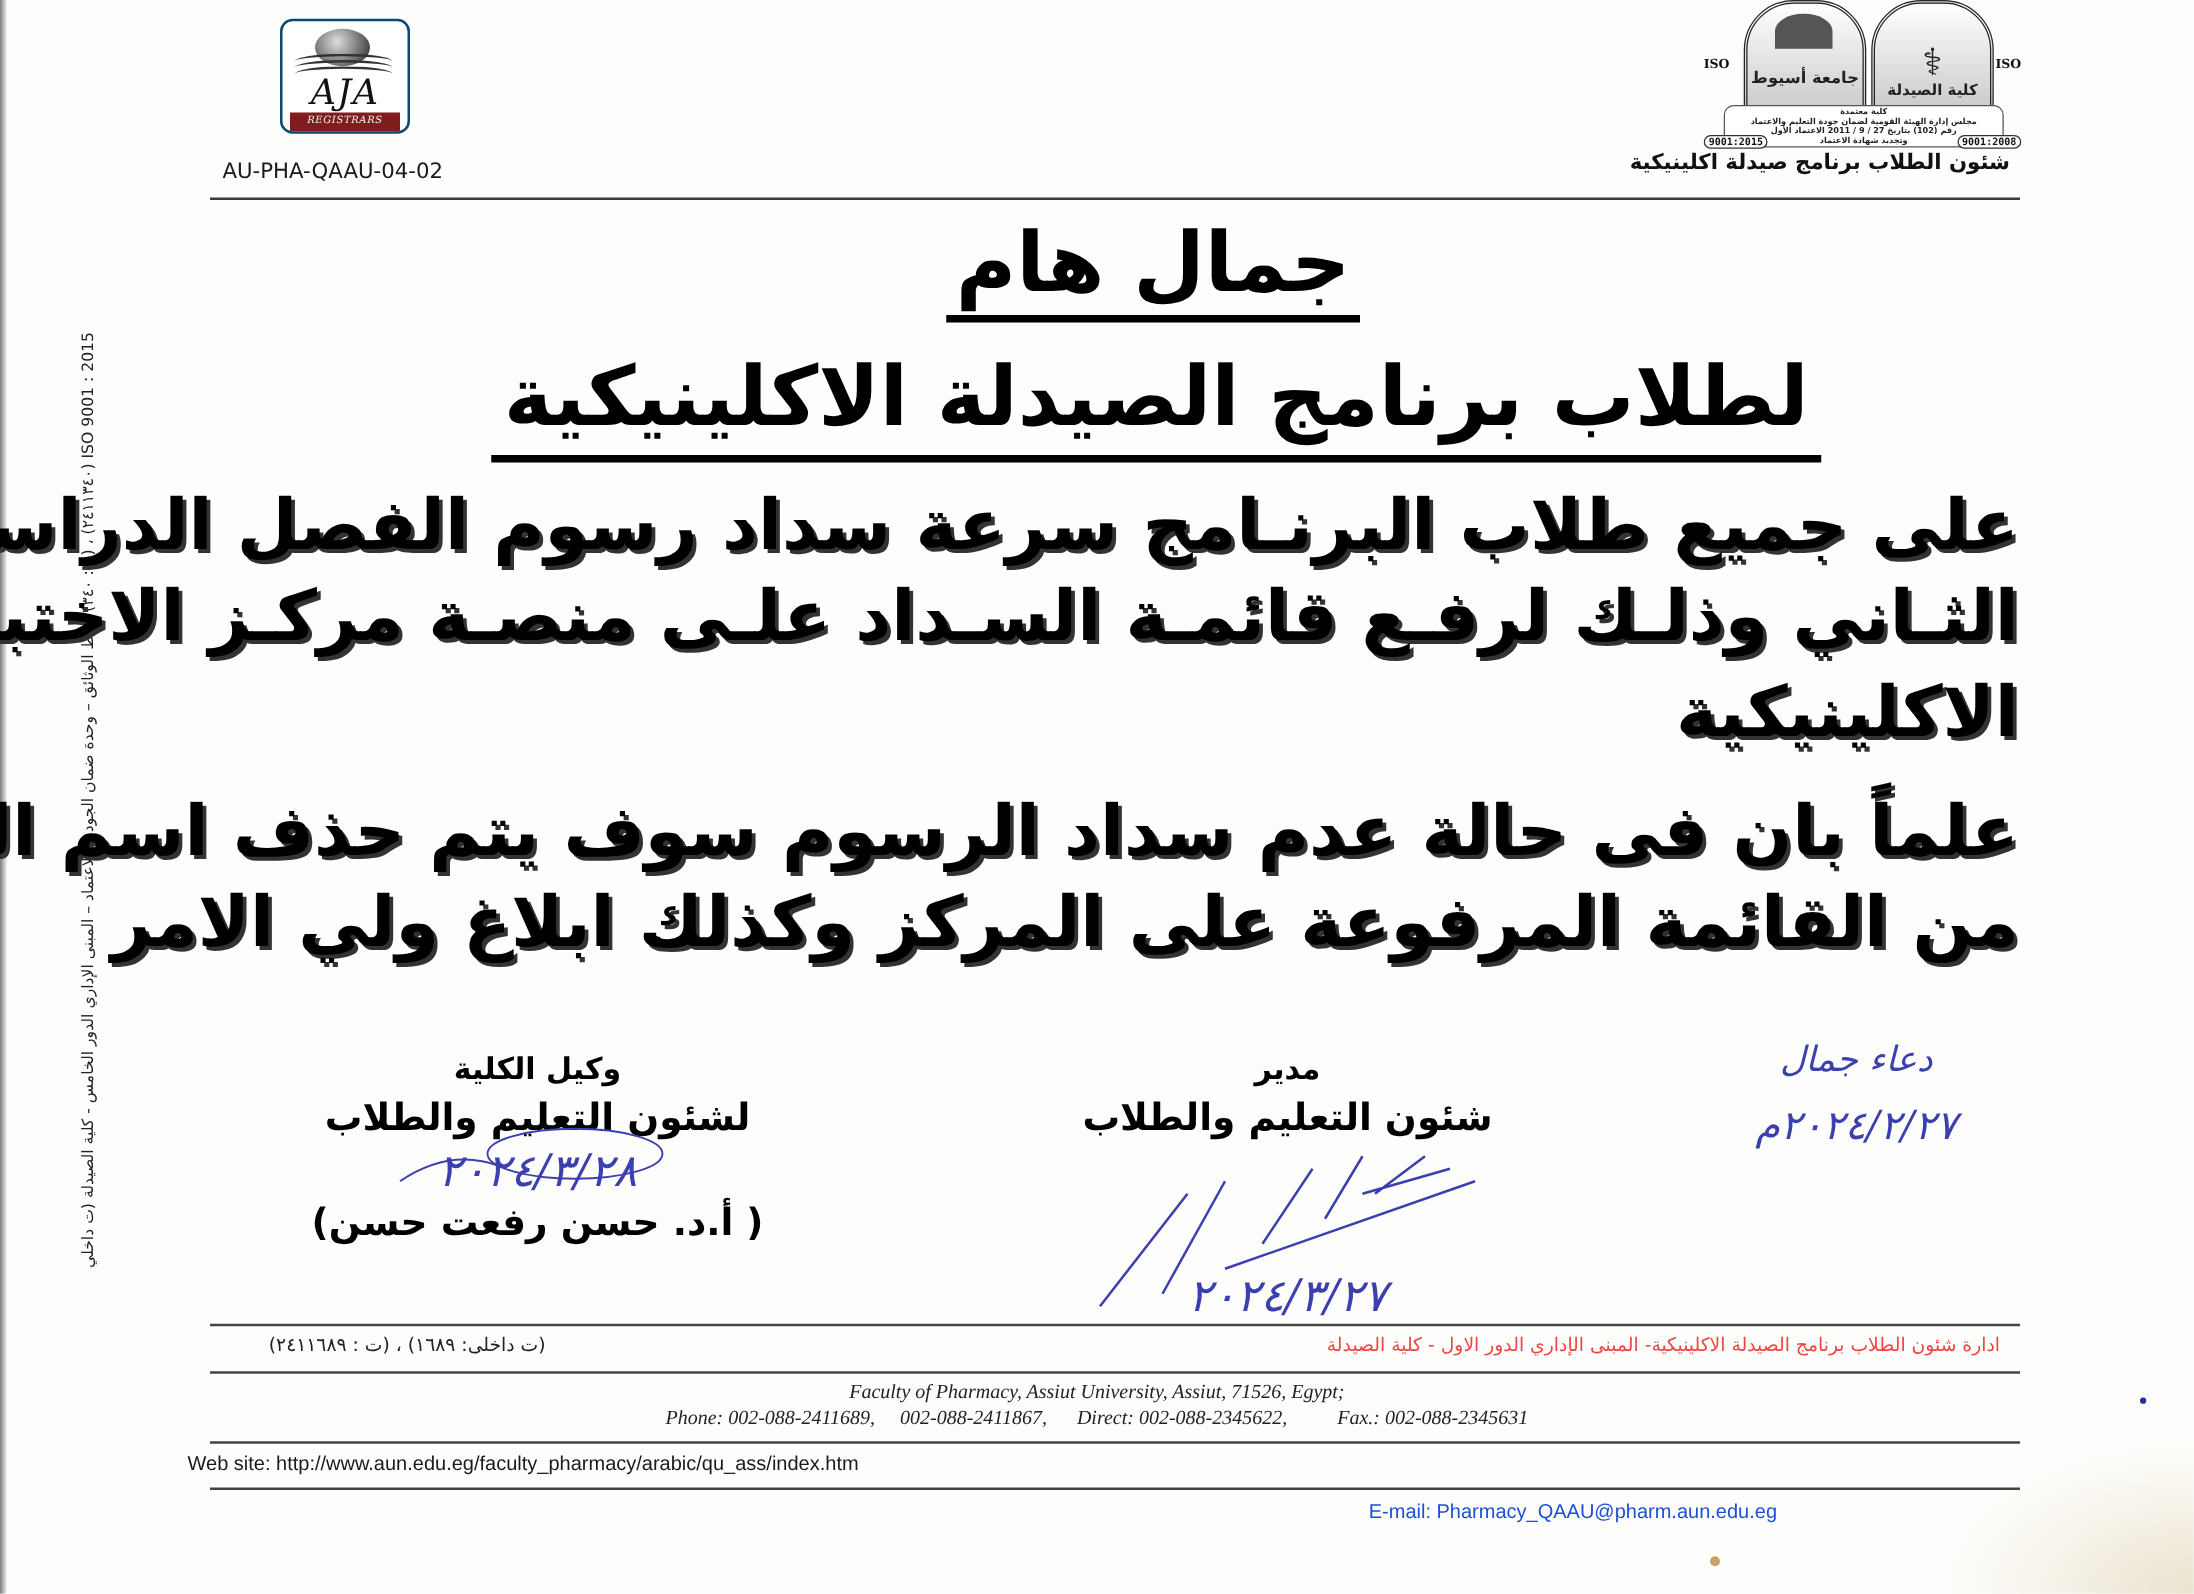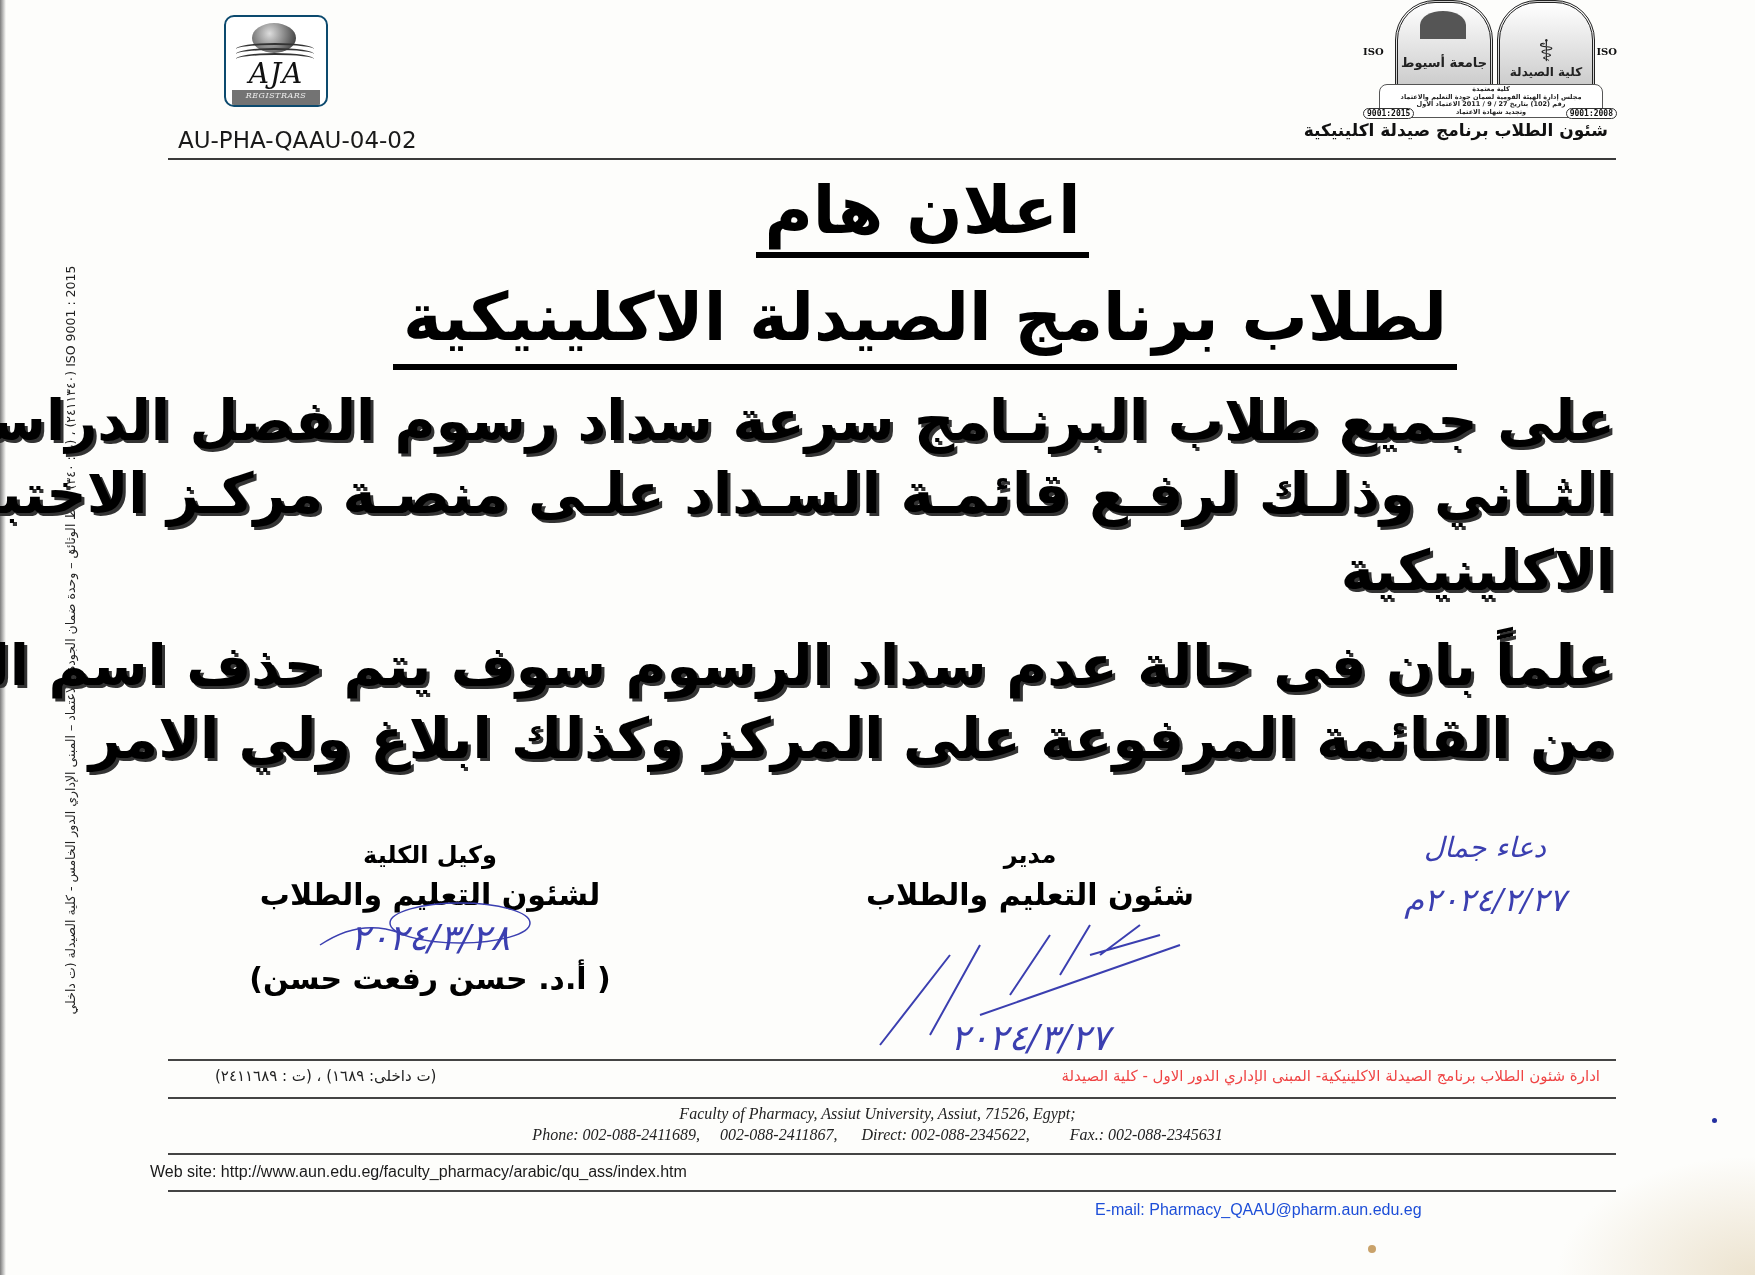--- a/index.html
+++ b/index.html
@@ -48,32 +48,32 @@
       font-family: "DejaVu Serif", serif;
       font-size: 28px;
       line-height: 28px;
       letter-spacing: 1px;
       color: #111;
     }
     .aja-band {
       position: absolute;
       left: 6px; right: 6px; top: 73px;
       height: 24px;
-      background: #737373;
+      background: #7f1d1d;
       color: #eee;
       font-family: "DejaVu Serif", serif;
       font-size: 8px;
       line-height: 12px;
       text-align: center;
       letter-spacing: 0.5px;
     }
     .doc-code {
       left: 178px; top: 127px;
       font-family: "DejaVu Sans", sans-serif;
-      font-size: 23px;
+      font-size: 17px;
       color: #1a1a1a;
     }
     .header-dept {
       right: 147px; top: 120px;
       direction: rtl;
       font-family: "DejaVu Sans", sans-serif;
       font-weight: bold;
       font-size: 17px;
       color: #111;
     }
@@ -329,21 +329,21 @@
   <div class="iso-std left">9001:2015</div>
   <div class="iso-std right">9001:2008</div>
 </div>
 
 <div class="abs header-dept">شئون الطلاب برنامج صيدلة اكلينيكية</div>
 <div class="abs header-rule"></div>
 
 <div class="abs side-note">ISO 9001 : 2015 (٢٤١١٣٤٠) ، (ت: ٣٤٠) ضبط الوثائق – وحدة ضمان الجودة والاعتماد – المبنى الإداري الدور الخامس - كلية الصيدلة (ت داخلي</div>
 
 <div class="abs title-main">
-  <span>اعلان هام</span>
+  <span>جمال هام</span>
 </div>
 <div class="abs title-sub">
   <span>لطلاب برنامج الصيدلة الاكلينيكية</span>
 </div>
 
 <div class="abs body-text" style="top:385px; height:80px;">
   <div class="body-line full">على جميع طلاب البرنـامج سرعة سداد رسوم الفصل الدراسى</div>
 </div>
 <div class="abs body-text" style="top:458px; height:80px;">
   <div class="body-line full">الثـاني وذلـك لرفـع قائمـة السـداد علـى منصـة مركـز الاختبـارات</div>

